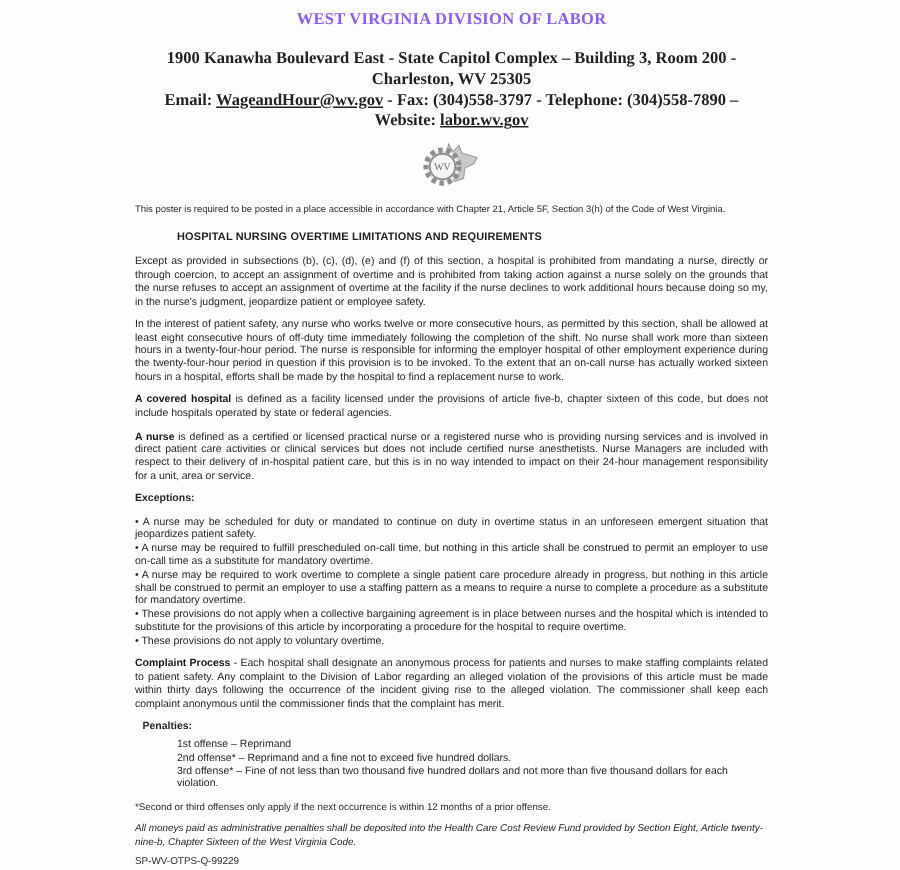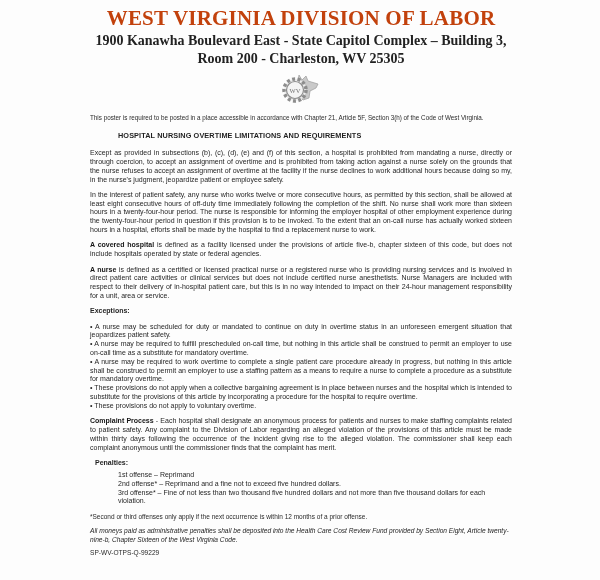--- a/index.html
+++ b/index.html
@@ -10,31 +10,31 @@
     color: #1f1f1f;
     font-family: "Liberation Sans", sans-serif;
     padding: 7px 88px 0 90px;
     overflow: hidden;
     position: relative;
   }
   
   .org-title {
     font-family: "Liberation Serif", serif;
     font-weight: bold;
-    font-size: 21px;
+    font-size: 11px;
     line-height: 1.1;
     text-align: center;
-    margin: 0 0 2px 0;
+    margin: 0 0 14px 0;
     letter-spacing: 0.2px;
-    color: #c2410c;
+    color: #8b5cf6;
   }
   .addr-line {
     font-family: "Liberation Serif", serif;
     font-weight: bold;
-    font-size: 14px;
+    font-size: 11px;
     line-height: 1.25;
     text-align: center;
     margin: 0;
     color: #222;
   }
   .doc-link {
     text-decoration: underline;
     color: #222;
     cursor: pointer;
   }
@@ -96,20 +96,23 @@
     color: #2a2a2a;
   }
 </style>
 </head>
 <body>
 
 <div class="page">
 
   <h1 class="org-title">WEST VIRGINIA DIVISION OF LABOR</h1>
   <p class="addr-line">1900 Kanawha Boulevard East - State Capitol Complex – Building 3, Room 200 - Charleston, WV 25305</p>
+  <p class="addr-line">
+    <span>Email: </span><span class="doc-link">WageandHour@wv.gov</span><span> - Fax: (304)558-3797 - Telephone: (304)558-7890 – Website: </span><span class="doc-link">labor.wv.gov</span>
+  </p>
 
   <div class="logo-wrap">
     <svg width="40" height="34" viewBox="0 0 40 34" aria-hidden="true">
       <path d="M17 9 L18 3 L21 8 L25 4 L27 9 L37 12 L35 16 L29 19 L28 26 L22 28 L17 23 Z" fill="#c9c9c9" stroke="#9b9b9b" stroke-width="0.7"></path>
       <circle cx="14" cy="18" r="11" fill="#ededed" stroke="#8d8d8d" stroke-width="3.5" stroke-dasharray="3 2.4"></circle>
       <circle cx="14" cy="18" r="8.5" fill="#f4f4f4" stroke="#8d8d8d" stroke-width="1.2"></circle>
       <text x="14" y="20.5" text-anchor="middle" font-size="6.5" font-family="Liberation Serif, serif" fill="#6f6f6f">WV</text>
     </svg>
   </div>
 

